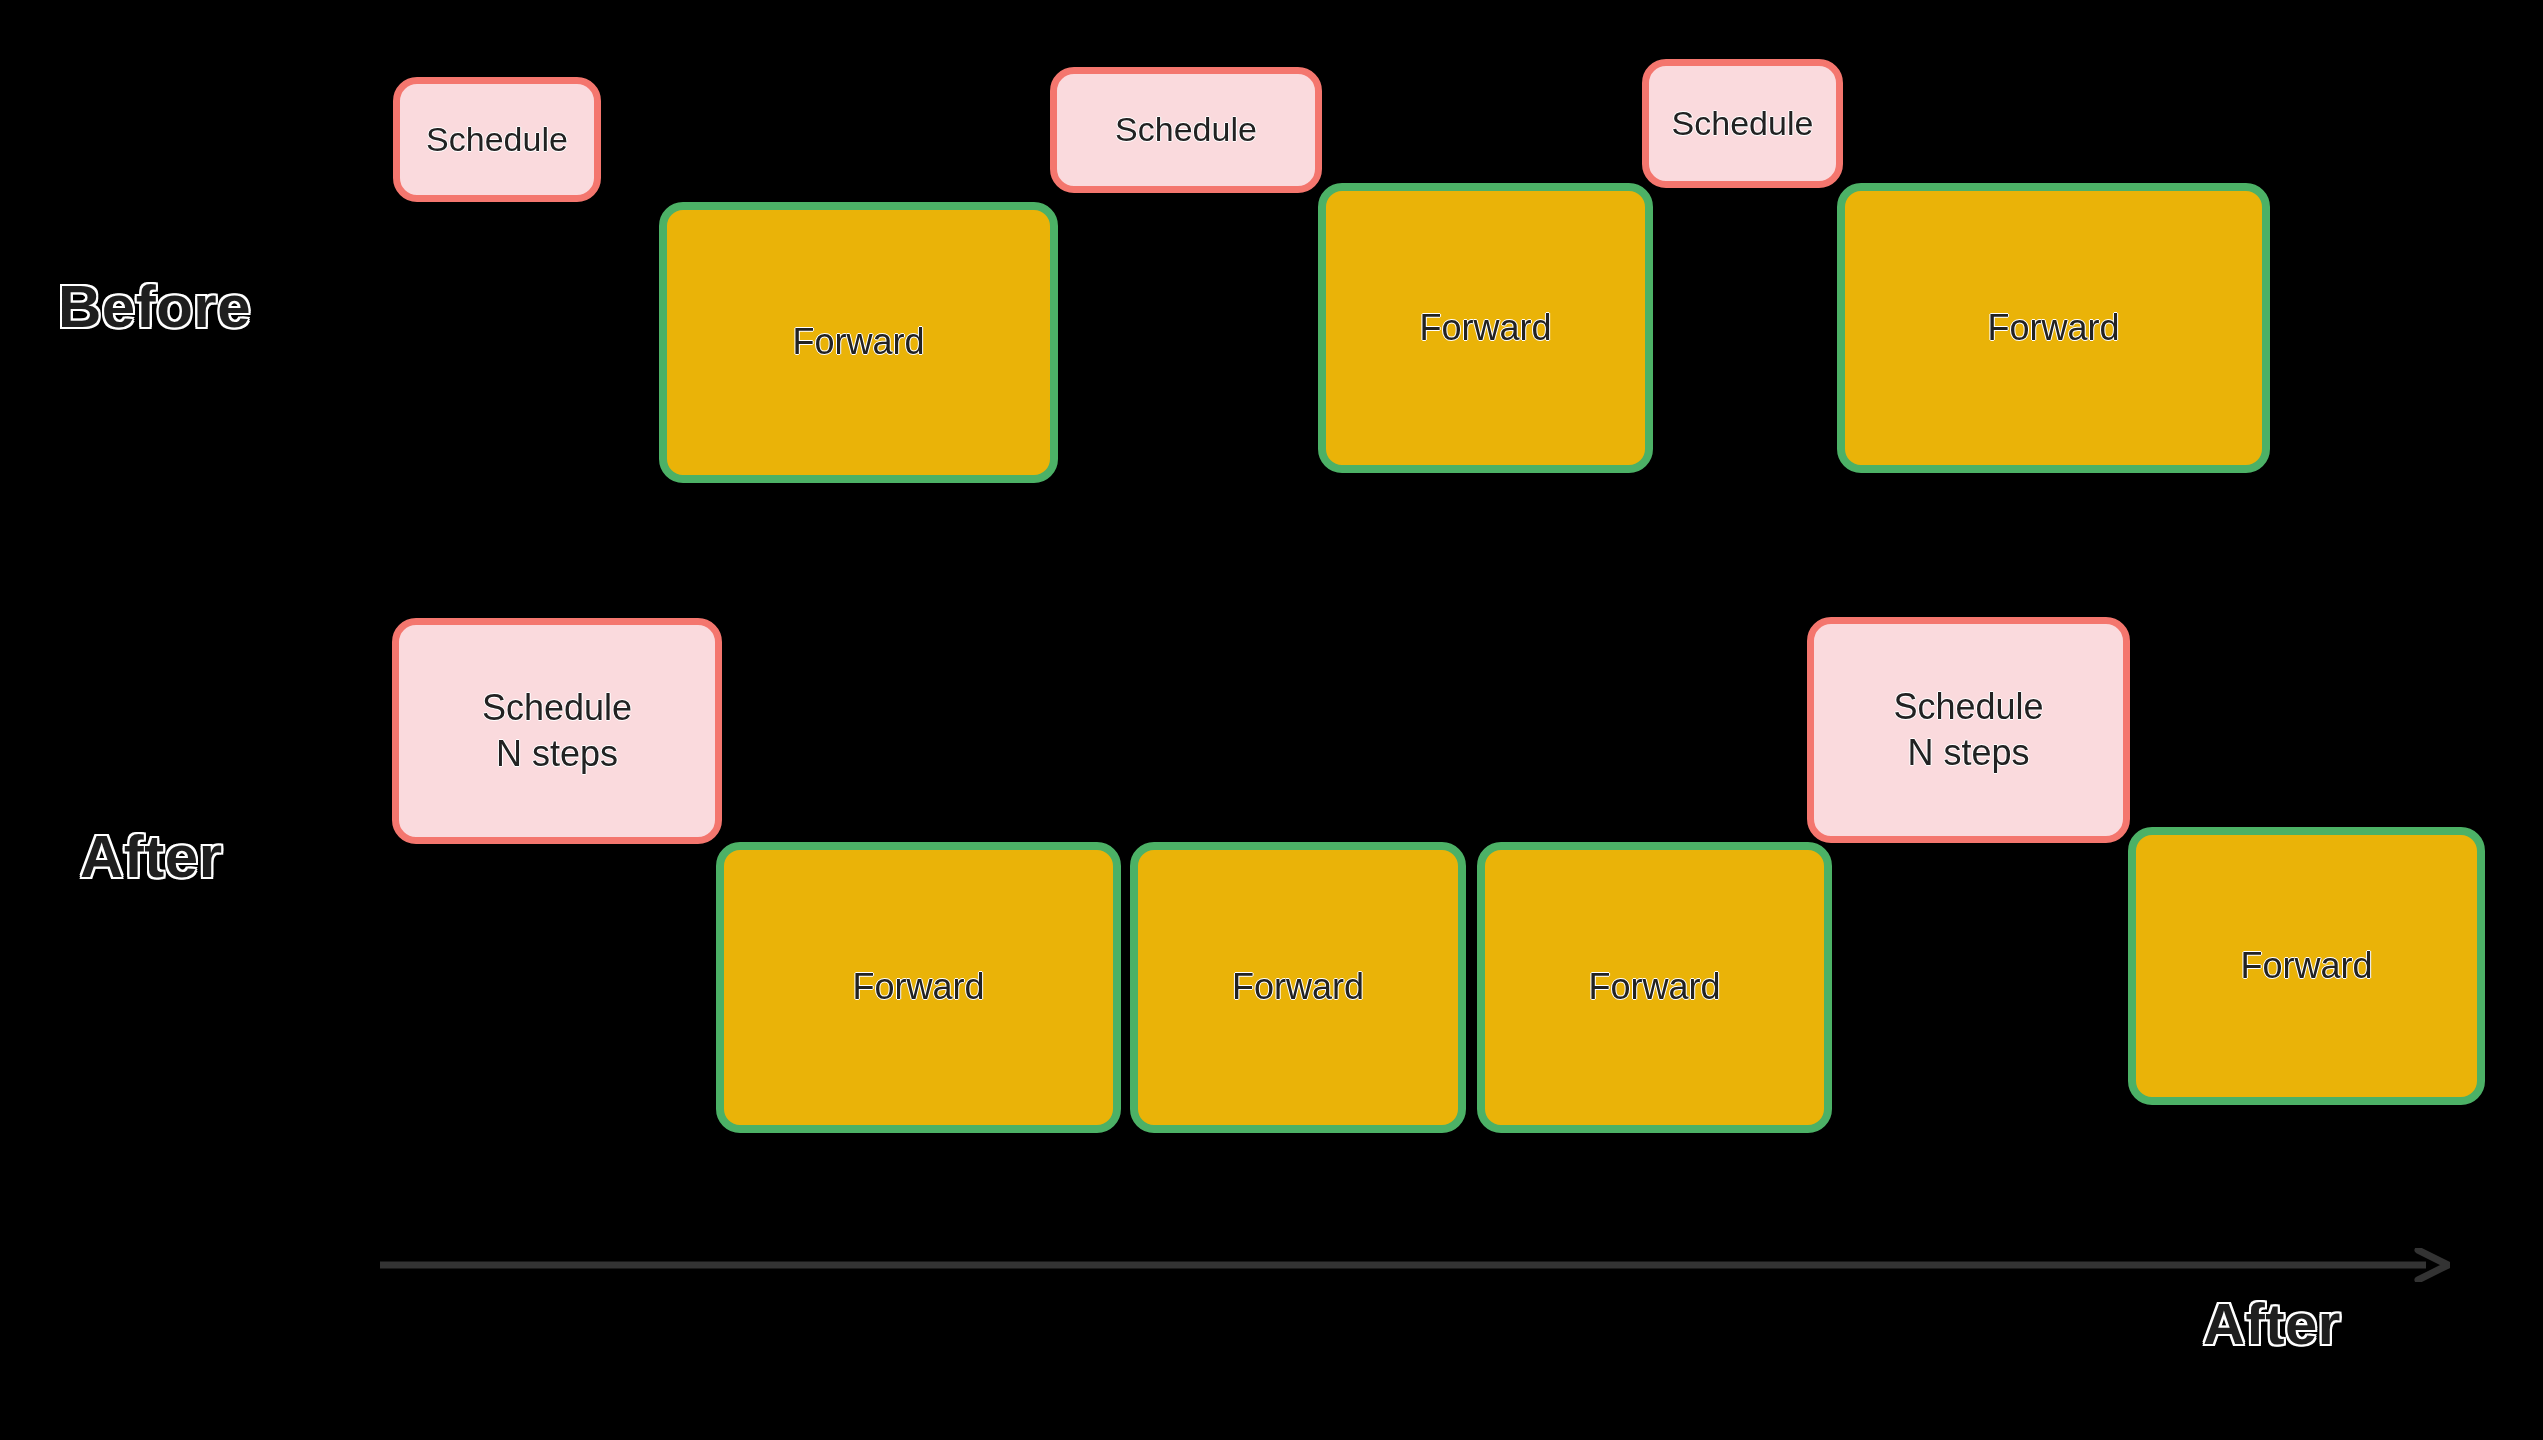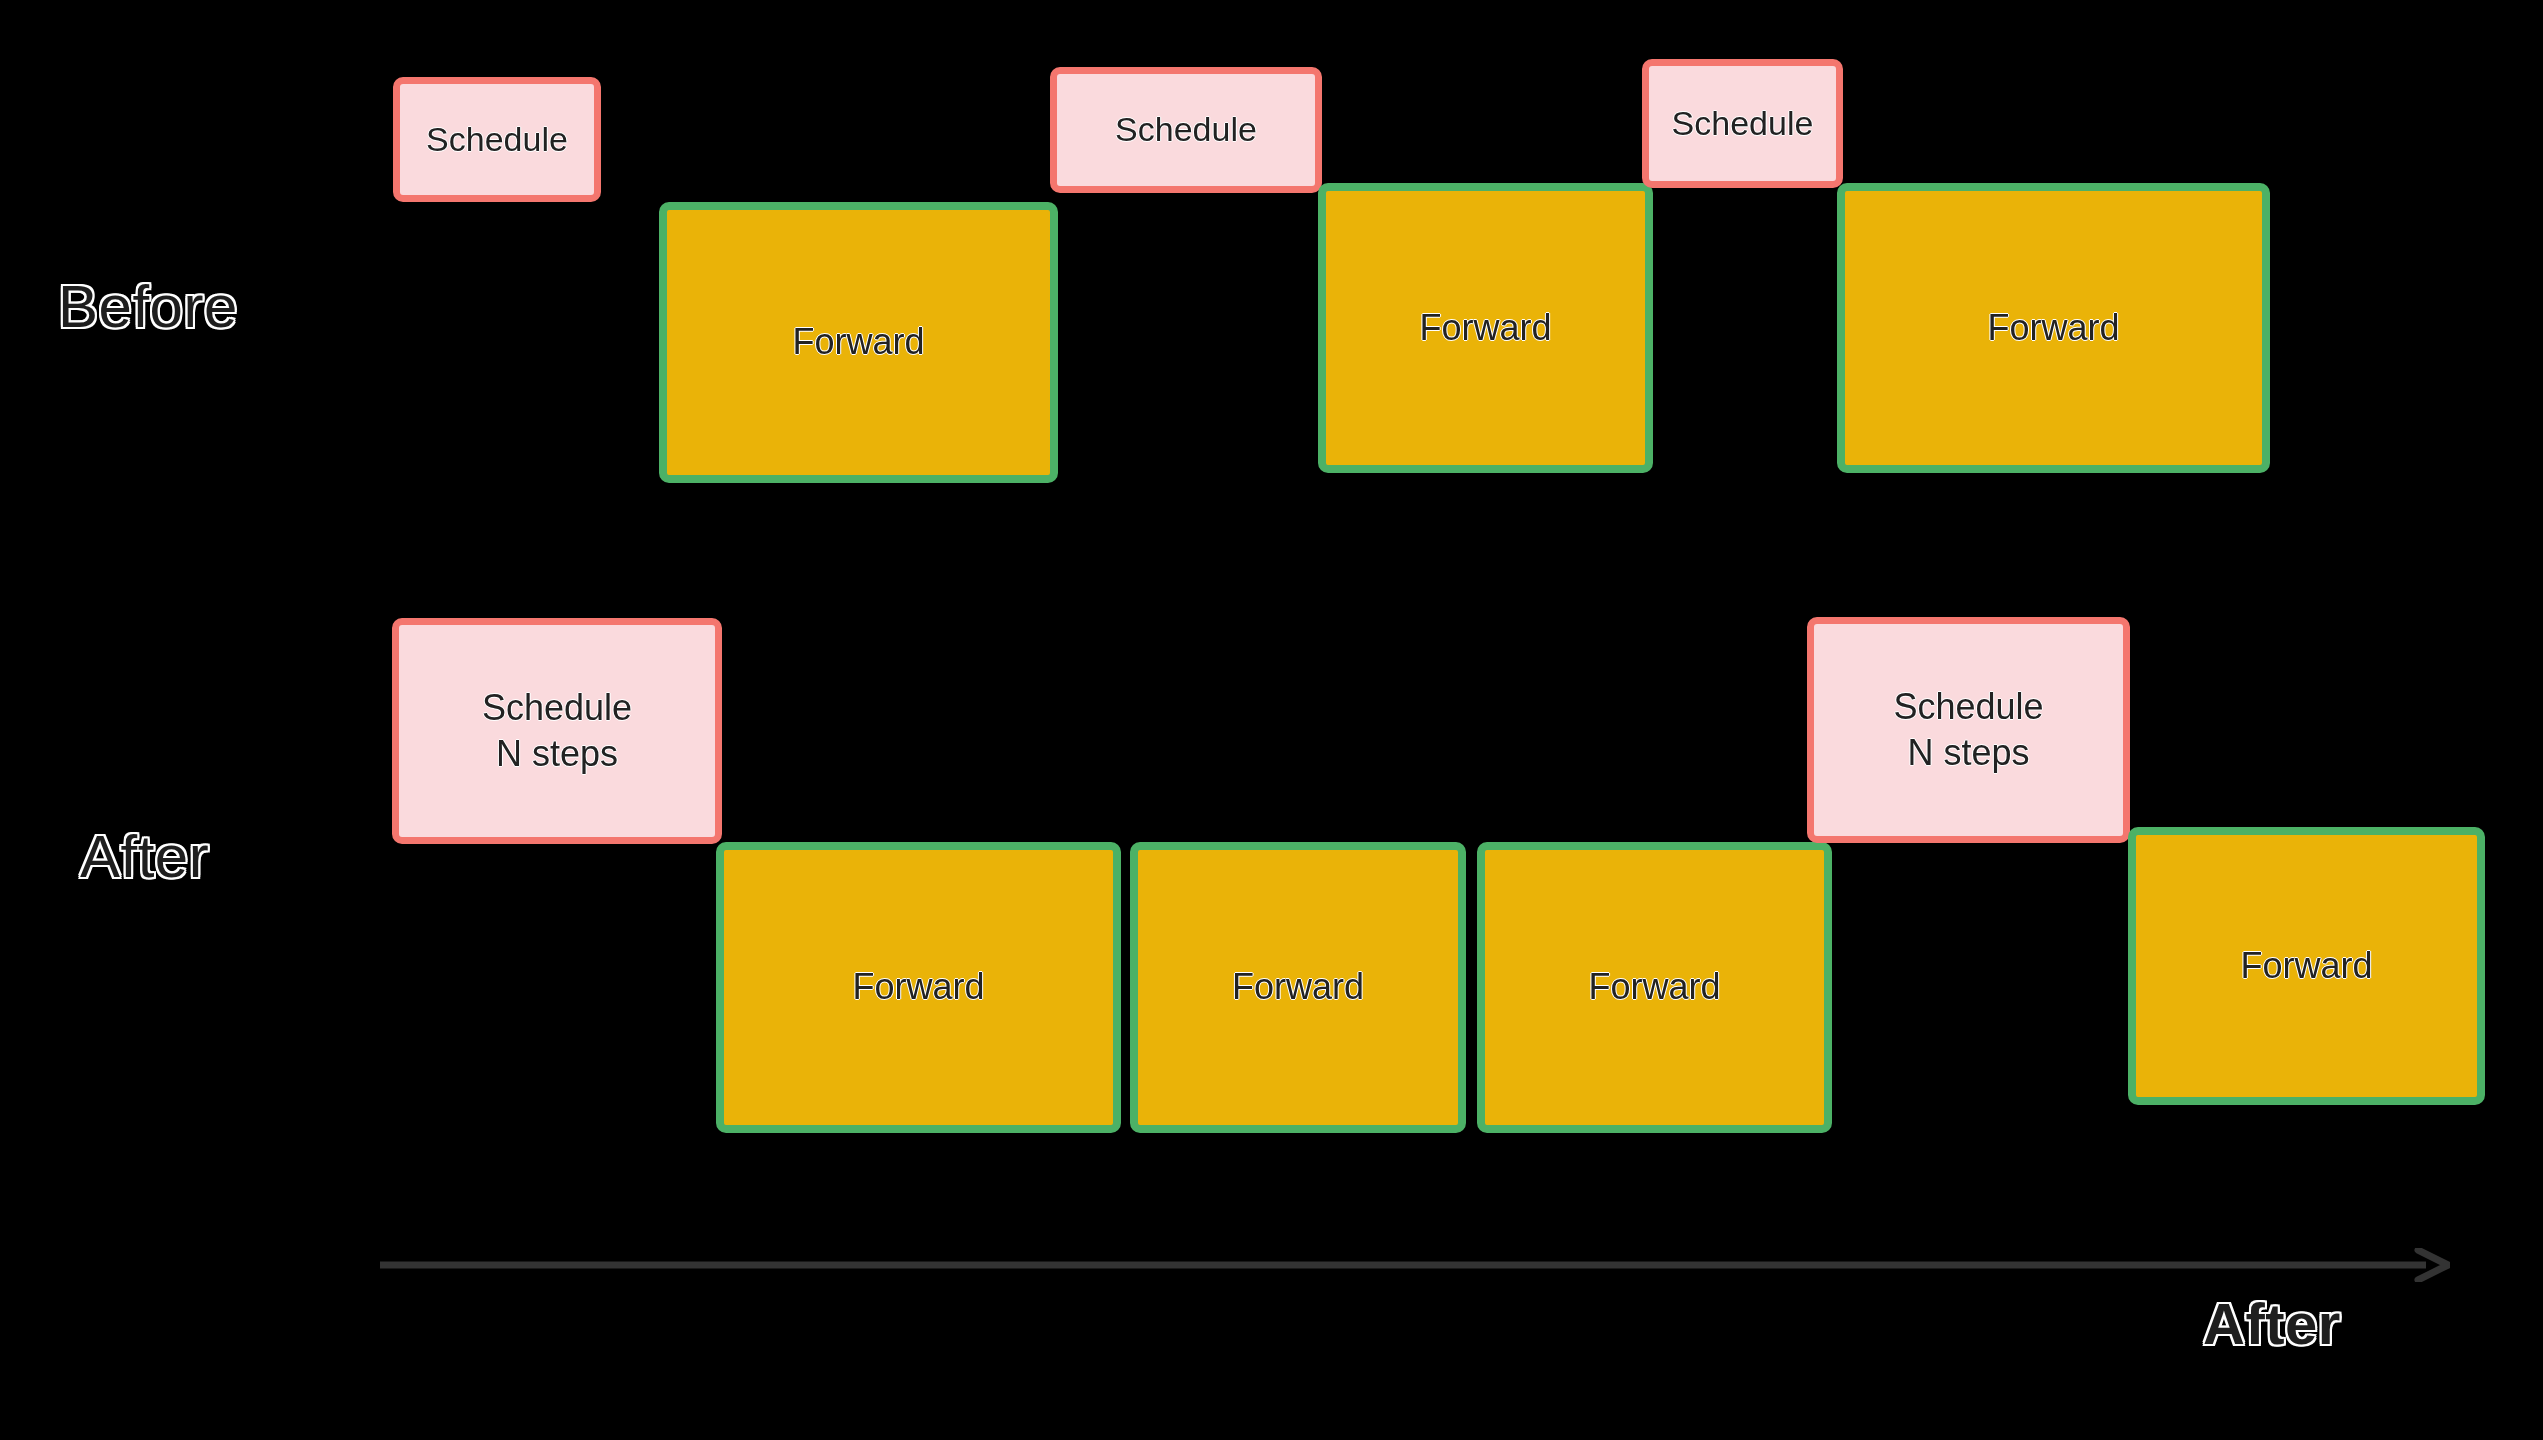--- a/index.html
+++ b/index.html
@@ -18,21 +18,21 @@
     position: relative;
     width: 2543px;
     height: 1440px;
     background: #000000;
   }
 
   
   .row-label {
     position: absolute;
     font-size: 60px;
-    font-weight: 400;
+    font-weight: 700;
     color: #1f1f1f;
     letter-spacing: 0.5px;
     white-space: nowrap;
     text-shadow:
        2px  0   0 #ffffff,
       -2px  0   0 #ffffff,
        0    2px 0 #ffffff,
        0   -2px 0 #ffffff,
        2px  2px 0 #ffffff,
       -2px  2px 0 #ffffff,
@@ -41,21 +41,21 @@
   }
 
   
   .block {
     position: absolute;
     box-sizing: border-box;
     display: flex;
     align-items: center;
     justify-content: center;
     text-align: center;
-    border-radius: 10px;
+    border-radius: 24px;
     border-style: solid;
     line-height: 1.28;
     white-space: pre-line;
     color: #222222;
     text-shadow:
        1px  0   0 #ffffff,
       -1px  0   0 #ffffff,
        0    1px 0 #ffffff,
        0   -1px 0 #ffffff;
   }

